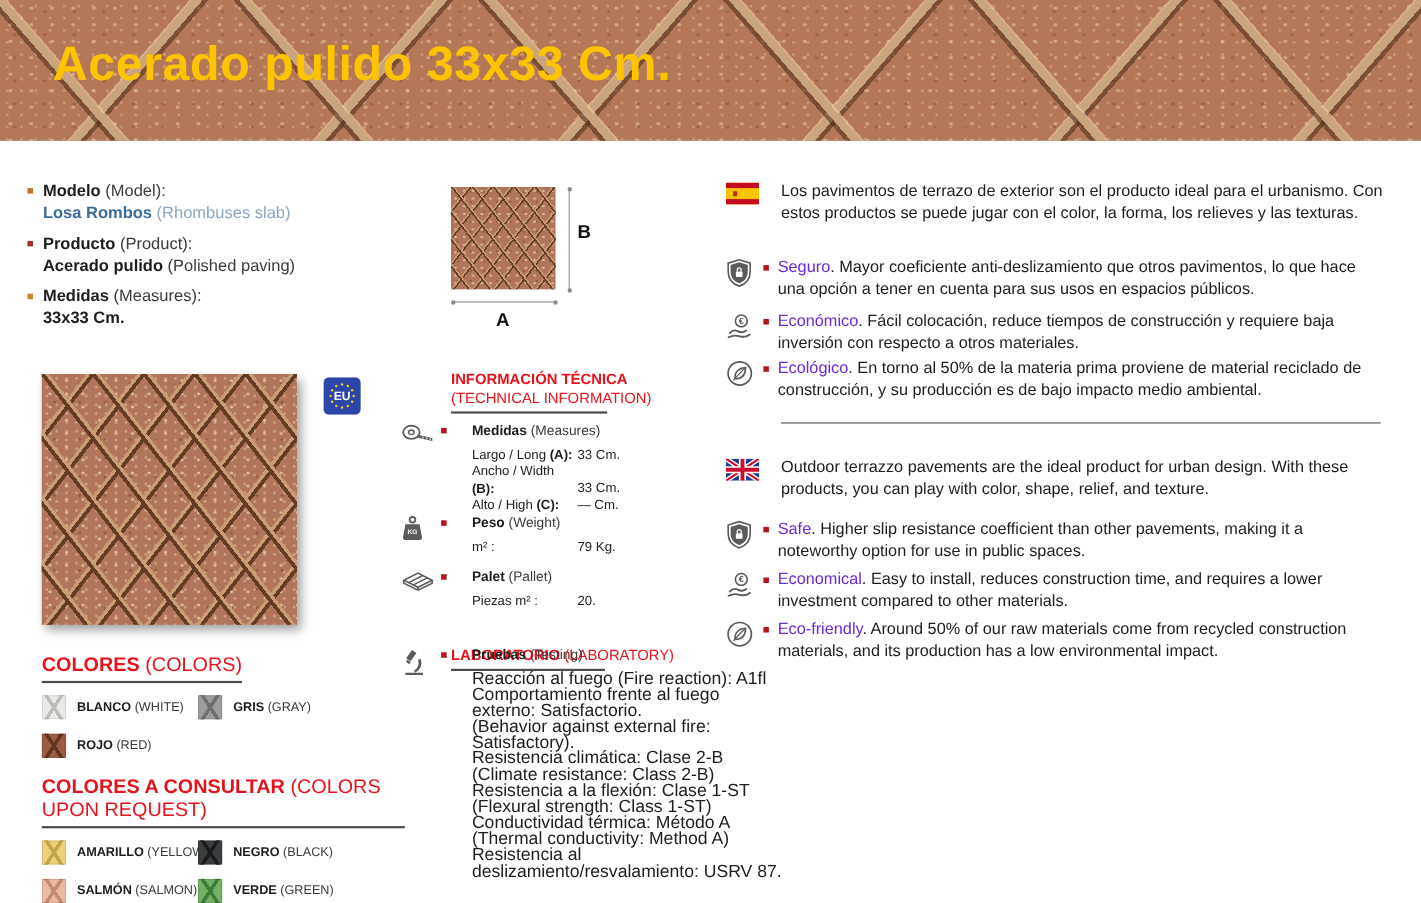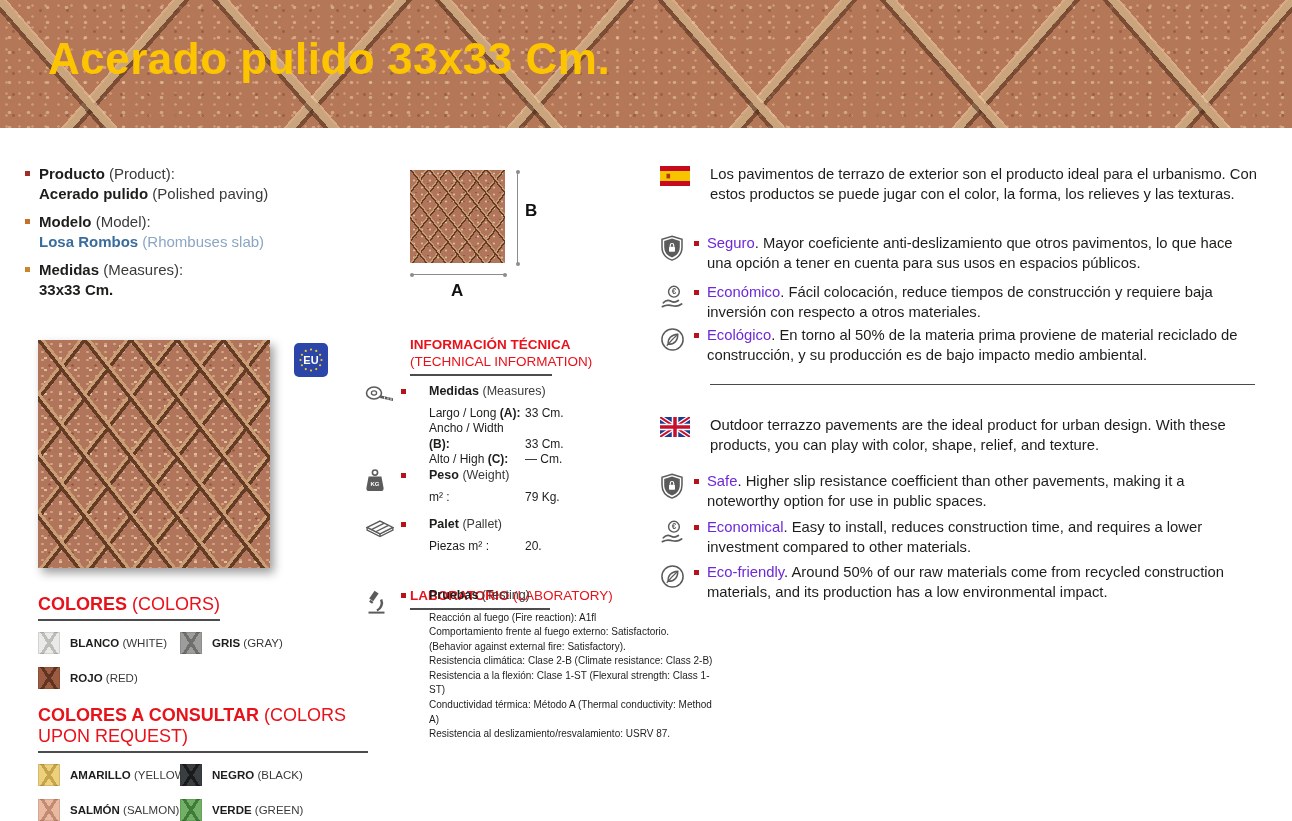--- a/index.html
+++ b/index.html
@@ -73,21 +73,21 @@
   .ticon{flex:0 0 36px;padding-top:1px;}
   .sqb{flex:0 0 auto;width:5px;height:5px;background:#b5121b;margin:5px 7px 0 0;}
   .tbody{font-size:12px;line-height:15.5px;margin-left:16px;}
   .ttitle{font-size:12.5px;}
   .trows{margin-top:6px;}
   .trow .lbl{display:inline-block;width:96px;}
   #g-medidas{left:365px;top:384px;width:335px;}
   #g-peso{left:365px;top:468px;width:335px;}
   #g-palet{left:365px;top:517px;width:335px;}
   #g-pruebas{left:365px;top:588px;width:350px;}
-  .lab-lines{margin-top:7px;font-size:10px;line-height:14.6px;}
+  .lab-lines{margin-top:7px;font-size:16px;line-height:14.6px;}
 
   
   .rcol{position:absolute;left:660px;top:0;width:610px;font-size:14.8px;line-height:19.5px;}
   .feat{position:absolute;display:flex;align-items:flex-start;width:100%;}
   .ficon{flex:0 0 34px;padding-top:1px;}
   .feat .sqb{margin:7px 8px 0 0;}
   .feat p{margin:0;width:552px;}
   .intro .ficon{flex:0 0 50px;}
   .lead{color:#6d28d9;margin-top:28px;}
   #es-intro{top:165px}#f-seguro{top:234px}#f-economico{top:283px}#f-ecologico{top:326px}
@@ -116,31 +116,31 @@
 <body>
 
 <div class="page">
 
   <header class="banner">
     <h1>Acerado pulido 33x33 Cm.</h1>
   </header>
 
   <section class="pi">
     <div class="pi-item">
+      <span class="pi-bullet b2"></span>
+      <div>
+        <div><b>Modelo</b> <span class="paren">(Model):</span></div>
+        <div><span class="blue">Losa Rombos</span> <span class="blue-lt">(Rhombuses slab)</span></div>
+      </div>
+    </div>
+    <div class="pi-item">
       <span class="pi-bullet b1"></span>
       <div>
         <div><b>Producto</b> <span class="paren">(Product):</span></div>
         <div><b>Acerado pulido</b> <span class="paren">(Polished paving)</span></div>
-      </div>
-    </div>
-    <div class="pi-item">
-      <span class="pi-bullet b2"></span>
-      <div>
-        <div><b>Modelo</b> <span class="paren">(Model):</span></div>
-        <div><span class="blue">Losa Rombos</span> <span class="blue-lt">(Rhombuses slab)</span></div>
       </div>
     </div>
     <div class="pi-item">
       <span class="pi-bullet b3"></span>
       <div>
         <div><b>Medidas</b> <span class="paren">(Measures):</span></div>
         <div><b>33x33 Cm.</b></div>
       </div>
     </div>
   </section>

